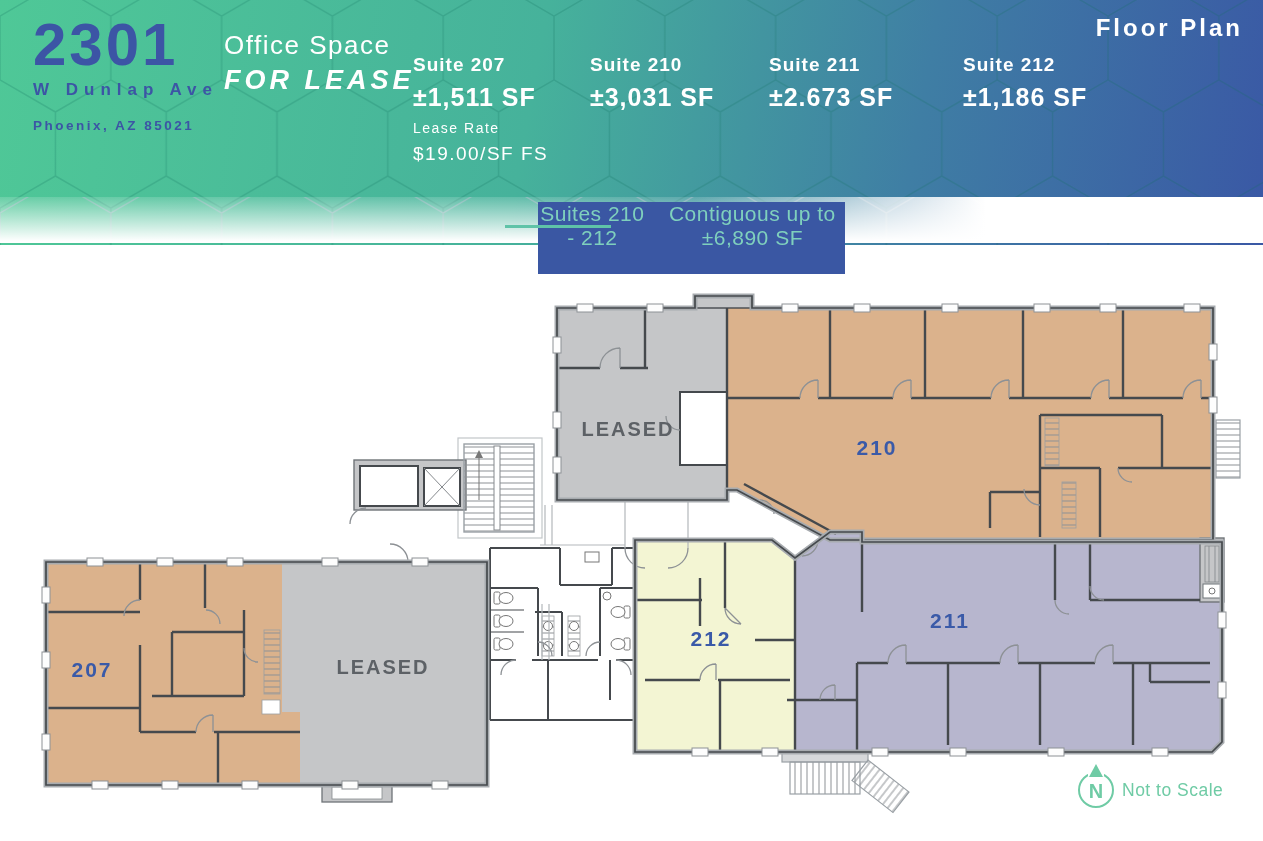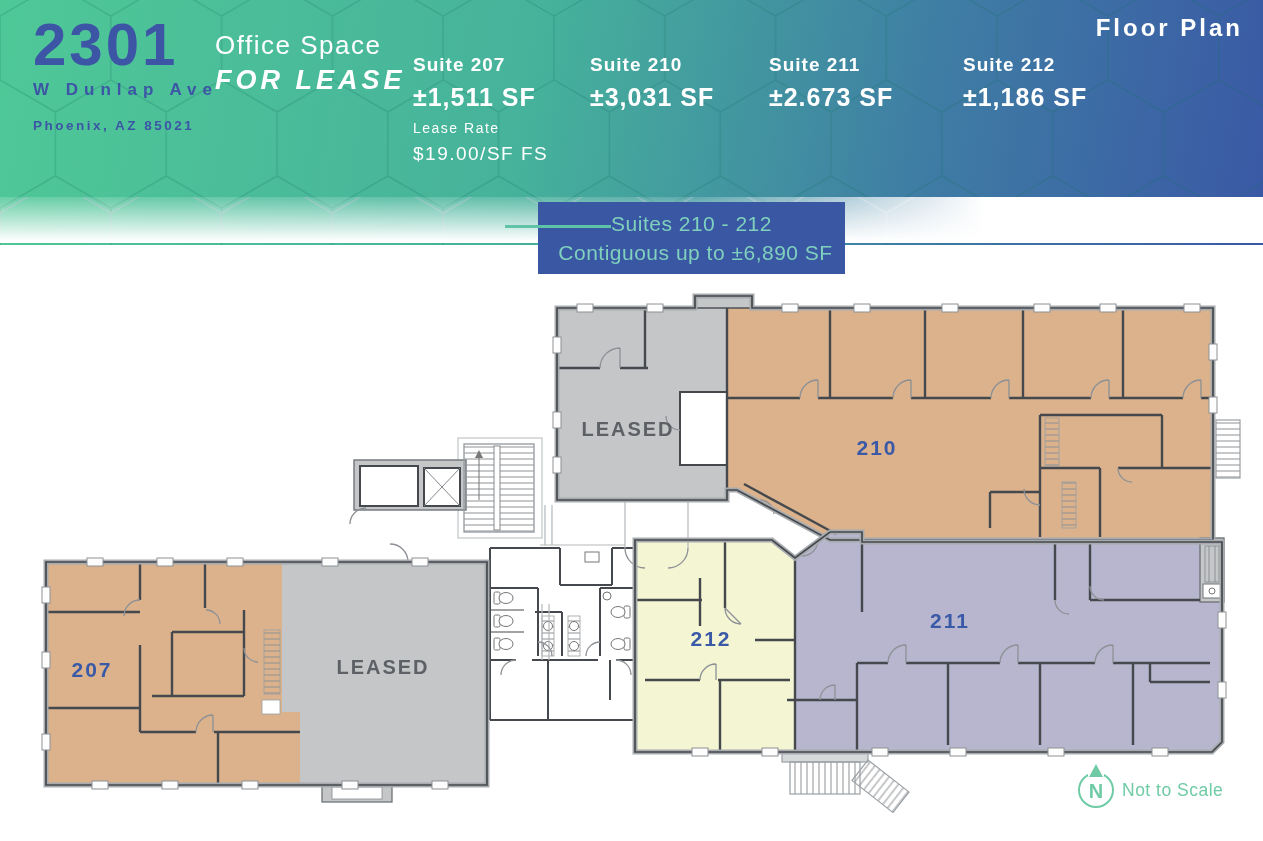--- a/index.html
+++ b/index.html
@@ -6,21 +6,21 @@
   .page{position:relative;width:1263px;height:841px;background:#fff;overflow:hidden;
         font-family:"Liberation Sans",sans-serif;}
   
   .header{position:absolute;left:0;top:0;width:1263px;height:245px;
           background:linear-gradient(100deg,#4fc897 0%,#46b29b 42%,#3f7ea4 72%,#3a58a5 100%);}
   .header svg.hexes{position:absolute;inset:0;width:100%;height:100%;}
   .addr{position:absolute;left:33px;top:12px;color:#3c55a5;}
   .addr .num{font-size:60px;font-weight:800;letter-spacing:3px;line-height:1.1;}
   .addr .street{font-size:17px;font-weight:700;letter-spacing:6px;margin-top:2px;}
   .addr .city{font-size:13.5px;font-weight:700;letter-spacing:2.5px;margin-top:18px;}
-  .offer{position:absolute;left:215px;top:30px;color:#ffffff;}
+  .offer{position:absolute;left:224px;top:30px;color:#ffffff;}
   .offer .l1{font-size:26px;letter-spacing:1.5px;font-weight:500;}
   .offer .l2{font-size:27px;font-weight:800;letter-spacing:4px;margin-top:4px;font-style:italic;}
   .suites-row{position:absolute;left:413px;top:54px;display:flex;color:#fff;gap:44px;}
   .suite-col{margin-right:0;}
   .suite-col .sname{font-size:19px;font-weight:800;letter-spacing:1px;}
   .suite-col .ssize{font-size:25px;font-weight:800;letter-spacing:1px;margin-top:7px;}
   .suite-col:nth-child(1){width:133px;}
   .suite-col:nth-child(2){width:135px;}
   .suite-col:nth-child(3){width:150px;}
   .suite-col:nth-child(4){width:130px;}
@@ -30,21 +30,21 @@
   .plan-title{position:absolute;right:20px;top:14px;color:#fff;font-size:24px;
               font-weight:800;letter-spacing:3px;}
   
   .ghost{position:absolute;left:0;top:197px;width:1263px;height:46px;overflow:hidden;}
   .ghost .fade{position:absolute;inset:0;
      background:linear-gradient(to bottom,rgba(255,255,255,.15),#fff 96%),
                 linear-gradient(to right,rgba(255,255,255,0) 55%,#fff 78%);}
   
   .callout{position:absolute;left:538px;top:202px;width:307px;height:72px;
            background:#3a57a3;color:#7fd0bd;text-align:center;
-           display:flex;flex-direction:column;justify-content:center;gap:5px;}
+           display:flex;flex-direction:row;justify-content:center;gap:5px;}
   .callout .c1{font-size:21px;letter-spacing:.5px;}
   .callout .c2{font-size:21px;letter-spacing:.5px;padding-left:8px;}
   .callout-line{position:absolute;left:505px;top:225px;width:106px;height:2.5px;
                 background:#5fc3a8;z-index:3;}
   
   svg.plan{position:absolute;left:0;top:0;width:1263px;height:841px;}
   text.suitelbl{font-family:"Liberation Sans",sans-serif;font-size:21px;font-weight:800;
                 fill:#3a5aa8;letter-spacing:2px;}
   text.leasedlbl{font-family:"Liberation Sans",sans-serif;font-size:20px;font-weight:800;
                  fill:#5d6166;letter-spacing:2px;}

